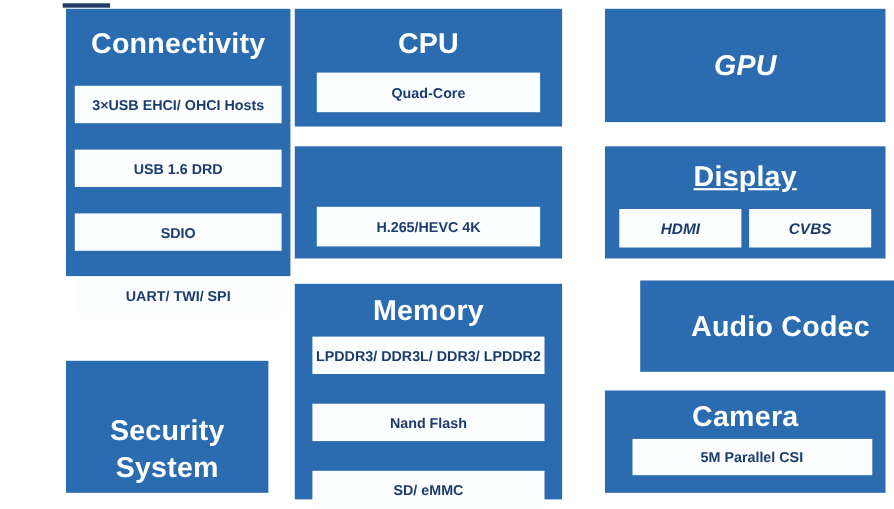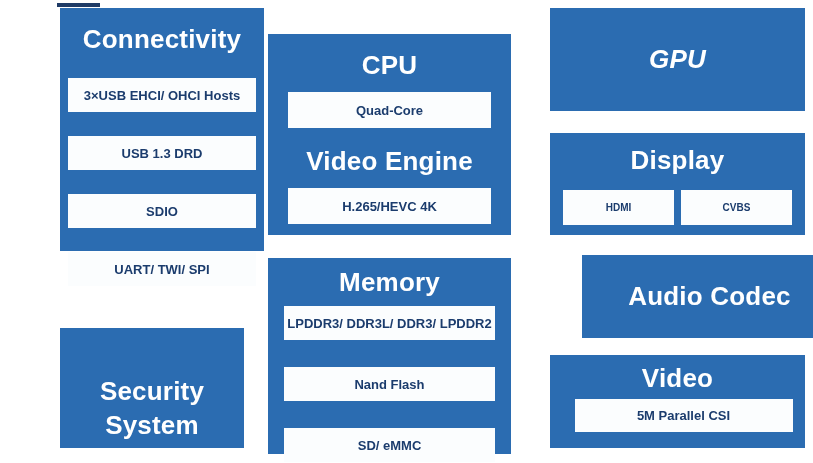--- a/index.html
+++ b/index.html
@@ -30,75 +30,74 @@
     font-weight:700;font-size:13px;white-space:nowrap;flex:0 0 auto;
   }
   
   #blk-connectivity{left:60px;top:8px;width:184px;height:243px;padding-left:20px;}
   #blk-connectivity .block-title{top:16px;}
   #blk-connectivity .chips{left:8px;right:8px;top:70px;gap:24px;}
   #blk-connectivity .chip{height:34px;font-size:13px;}
   #blk-security{left:60px;top:328px;width:184px;height:120px;}
   #blk-security .block-title{line-height:1.3;margin-top:42px;}
   
-  #blk-cpu{left:268px;top:8px;width:243px;height:107px;margin-top:26px;}
+  #blk-cpu{left:268px;top:8px;width:243px;height:107px;}
   #blk-cpu .block-title{top:16px;}
   #blk-cpu .chips{left:20px;right:20px;top:58px;}
   #blk-cpu .chip{height:36px;}
   #blk-video{left:268px;top:133px;width:243px;height:102px;}
   #blk-video .block-title{top:13px;}
   #blk-video .chips{left:20px;right:20px;top:55px;}
   #blk-video .chip{height:36px;}
   #blk-memory{left:268px;top:258px;width:243px;height:196px;}
   #blk-memory .block-title{top:9px;}
   #blk-memory .chips{left:16px;right:16px;top:48px;gap:27px;}
   #blk-memory .chip{height:34px;}
   
   #blk-gpu{left:550px;top:8px;width:255px;height:103px;font-style:italic;}
   #blk-display{left:550px;top:133px;width:255px;height:102px;}
-  #blk-display .block-title{top:12px;}
+  #blk-display .block-title{top:12px;text-decoration:underline;}
   #blk-display .chips{left:13px;right:13px;top:57px;flex-direction:row;gap:7px;}
-  #blk-display .chip{height:35px;flex:1 1 0;font-size:10px;}
+  #blk-display .chip{height:35px;flex:1 1 0;font-size:14px;font-style:italic;}
   #blk-audio{left:550px;top:255px;width:255px;height:83px;margin-left:32px;}
   #blk-camera{left:550px;top:355px;width:255px;height:93px;}
   #blk-camera .block-title{top:8px;}
   #blk-camera .chips{left:0;right:0;top:44px;align-items:center;padding-left:12px;}
   #blk-camera .chip{height:33px;width:218px;}
 </style>
 </head>
 <body>
 
 <div class="stage">
 
   <div class="artifact"></div>
 
   <div class="block" id="blk-connectivity">
     <div class="block-title">Connectivity</div>
     <div class="chips">
       <div class="chip">3×USB EHCI/ OHCI Hosts</div>
-      <div class="chip">USB 1.3 DRD</div>
+      <div class="chip">USB 1.6 DRD</div>
       <div class="chip">SDIO</div>
       <div class="chip">UART/ TWI/ SPI</div>
     </div>
   </div>
 
   <div class="block" id="blk-security">
     <div class="block-title title-center">Security
 System</div>
   </div>
 
   <div class="block" id="blk-cpu">
     <div class="block-title">CPU</div>
     <div class="chips">
       <div class="chip">Quad-Core</div>
     </div>
   </div>
 
   <div class="block" id="blk-video">
-    <div class="block-title">Video Engine</div>
     <div class="chips">
       <div class="chip">H.265/HEVC 4K</div>
     </div>
   </div>
 
   <div class="block" id="blk-memory">
     <div class="block-title">Memory</div>
     <div class="chips">
       <div class="chip">LPDDR3/ DDR3L/ DDR3/ LPDDR2</div>
       <div class="chip">Nand Flash</div>
@@ -116,19 +115,19 @@
       <div class="chip">HDMI</div>
       <div class="chip">CVBS</div>
     </div>
   </div>
 
   <div class="block" id="blk-audio">
     <div class="block-title title-center">Audio Codec</div>
   </div>
 
   <div class="block" id="blk-camera">
-    <div class="block-title">Video</div>
+    <div class="block-title">Camera</div>
     <div class="chips">
       <div class="chip">5M Parallel CSI</div>
     </div>
   </div>
 
 </div>
 
 </body></html>

